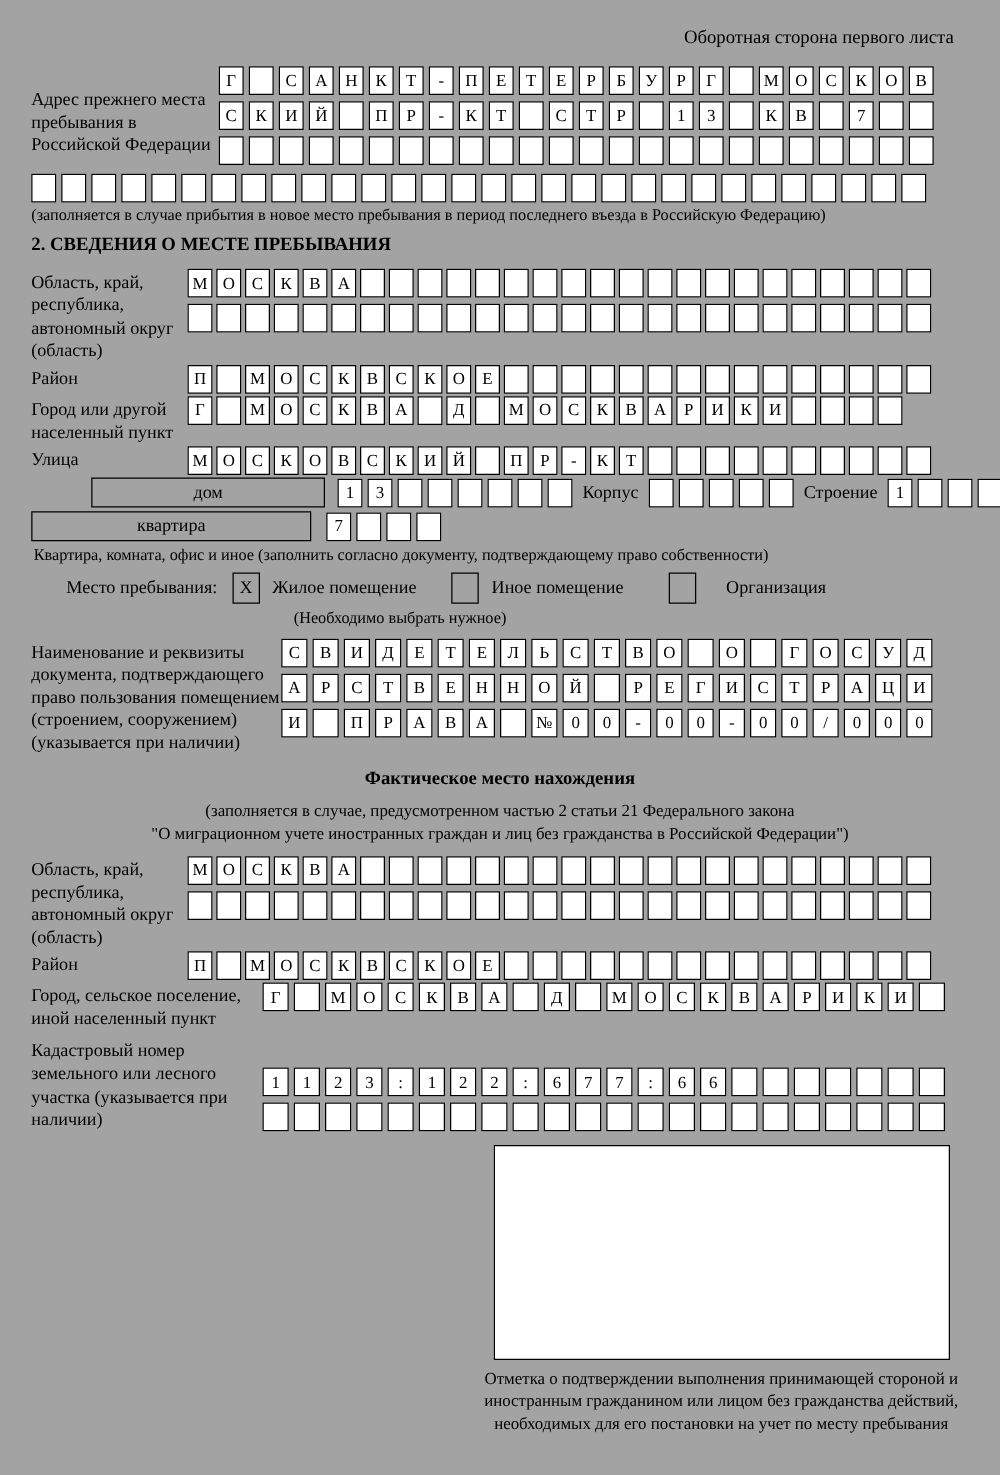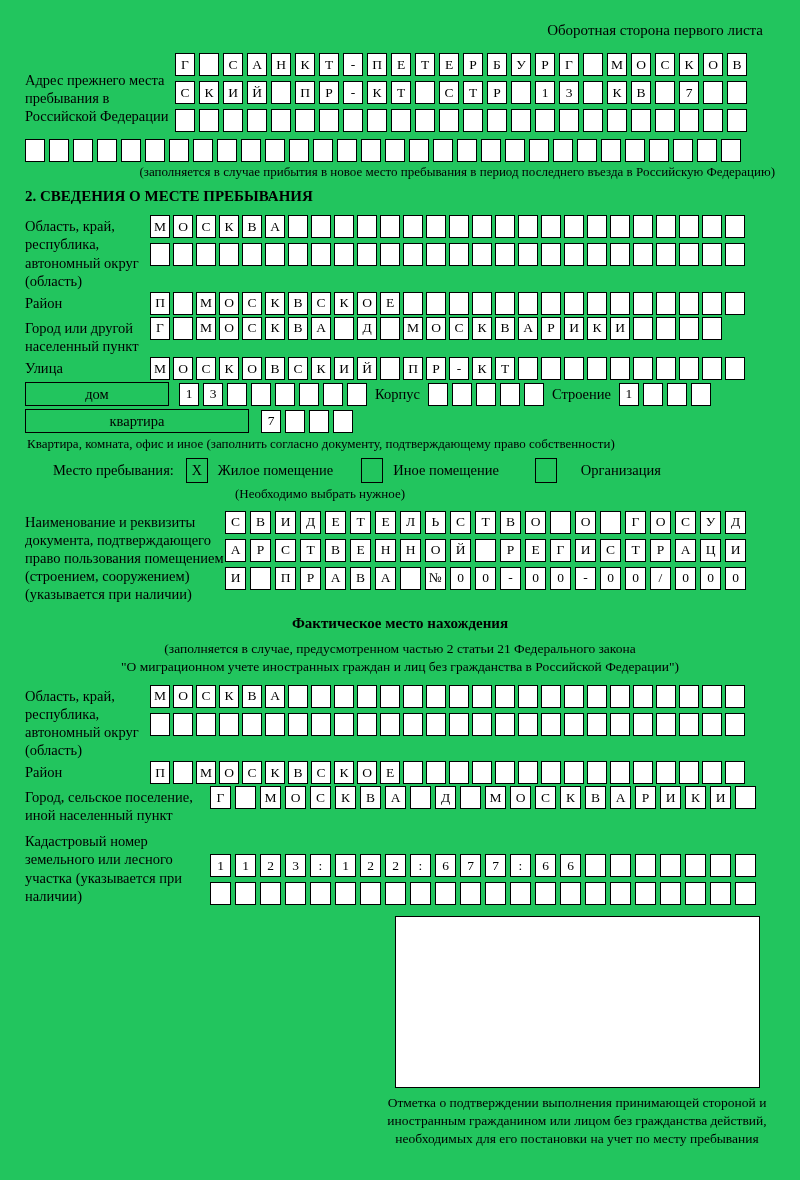--- a/index.html
+++ b/index.html
@@ -1,20 +1,20 @@
 <!DOCTYPE html>
 <html><head>
 <meta charset="utf-8">
 <style>
   html,body{margin:0;padding:0;background:#fff;}
   .page{
     width:800px;height:1180px;box-sizing:border-box;
     padding:8px 25px 10px 25px;
     font-family:"Liberation Serif","DejaVu Serif",serif;
-    color:#000;background:#22c55e;overflow:hidden;
+    color:#000;background:#a3a3a3;overflow:hidden;
   }
   .header-note{text-align:right;font-size:15px;padding:14px 12px 14px 0;}
   .field-row{display:flex;align-items:flex-start;margin-bottom:2px;}
   .label{font-size:14.5px;line-height:1.25;padding-top:2px;flex:none;}
   .lw150{width:150px;margin-top:16px;}
   .lw125{width:125px;}
   .lw200{width:200px;}
   .lw185{width:185px;}
   .rows{display:flex;flex-direction:column;}
   .rows .cells{margin-bottom:5px;}
@@ -22,28 +22,28 @@
   .cell{
     flex:none;width:18px;height:21px;border:1.5px solid #000;
     display:inline-flex;align-items:center;justify-content:center;
     font-size:13.5px;background:#fff;
   }
   .cells.g4{gap:4px;}
   .cells.g4 .cell{width:18px;}
   .cells.doc .cell{width:19px;}
   .cells.wide .cell{width:19px;}
   .caption{font-size:13px;line-height:1.25;}
-  .caption.center{text-align:right;margin:2px 0 6px 0;}
+  .caption.center{text-align:left;margin:2px 0 6px 0;}
   .section-title{font-weight:bold;font-size:15px;margin:8px 0 10px 0;font-family:Liberation Serif, serif;}
   .house-row{display:flex;align-items:center;margin:2px 0 3px 0;}
   .named-box{
     border:1.5px solid #000;height:24px;box-sizing:border-box;
     display:flex;align-items:center;justify-content:center;font-size:14.5px;flex:none;
   }
-  .dom-box{width:144px;margin-right:10px;}
+  .dom-box{width:187px;margin-right:10px;margin-left:48px;}
   .kv-box{width:224px;margin-right:12px;}
   .inline-label{font-size:14.5px;padding:0 8px;flex:none;}
   .sub-caption{margin:1px 0 6px 2px;}
   .check-row{display:flex;align-items:center;margin-top:4px;font-size:14.5px;margin-left:28px;}
   .checkbox{
     flex:none;width:20px;height:23px;border:1.5px solid #000;
     display:inline-flex;align-items:center;justify-content:center;
     font-size:14px;margin:0 10px 0 12px;
   }
   .check-caption{margin:3px 0 8px 210px;}

